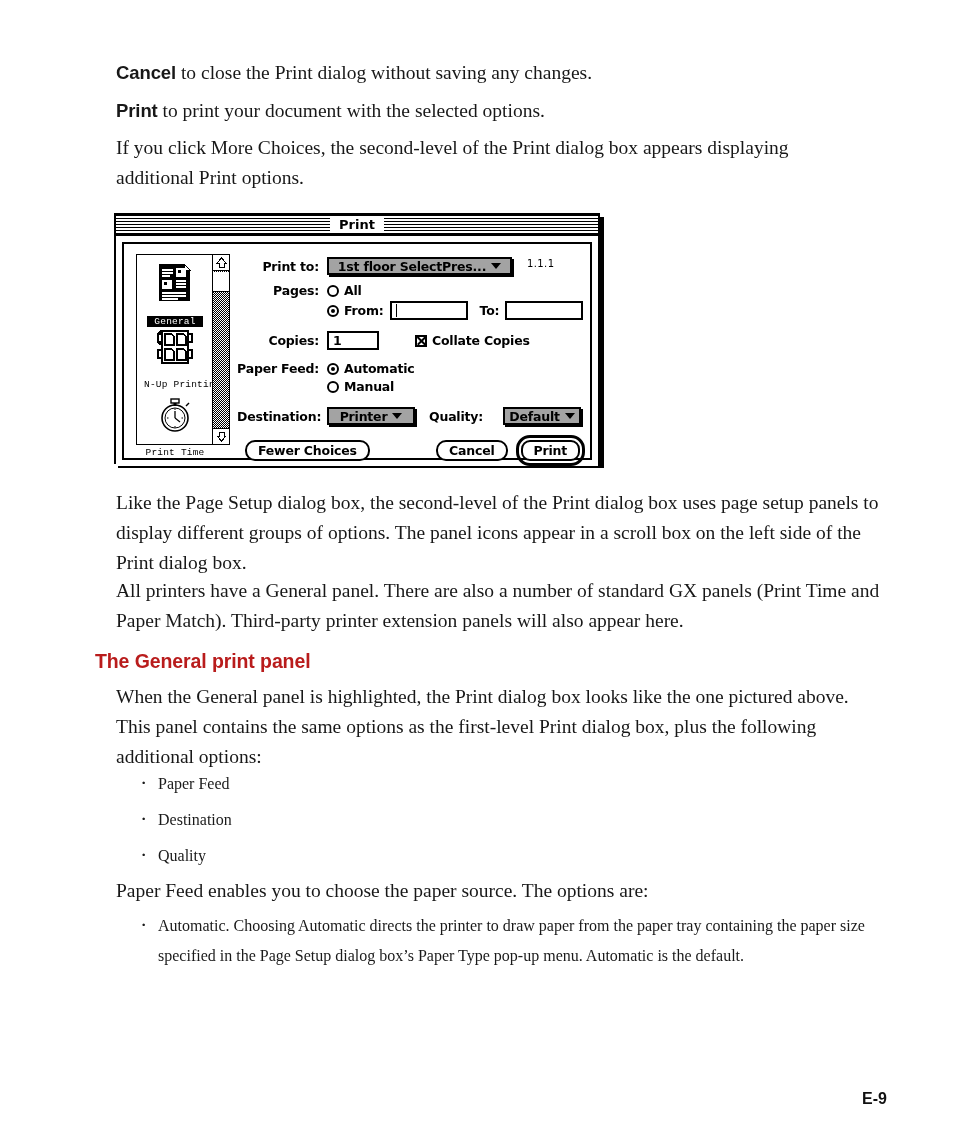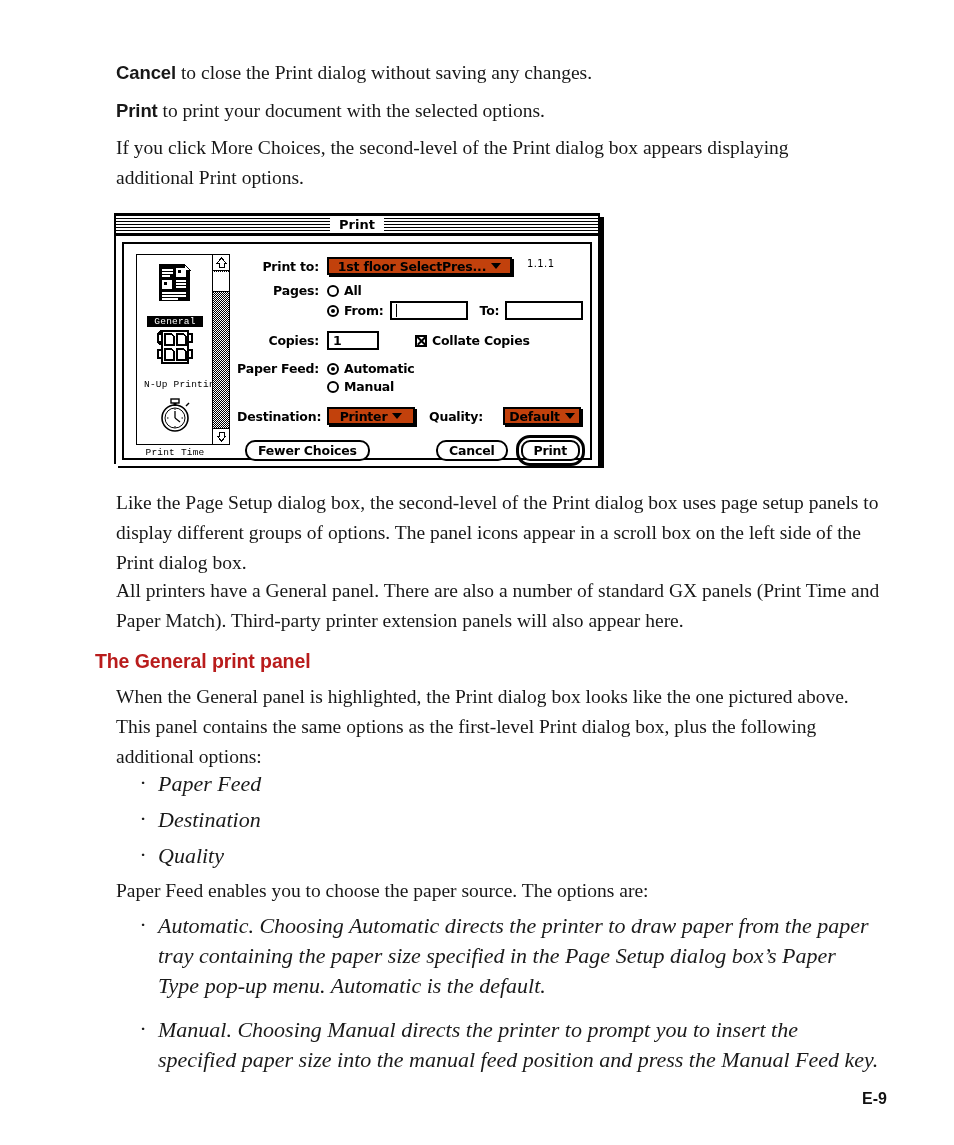--- a/index.html
+++ b/index.html
@@ -47,25 +47,24 @@
 
   .bullet-list {
     position: absolute;
     margin: 0;
     padding: 0;
     list-style: none;
   }
   .bullet-list li {
     position: relative;
     font-family: "Liberation Serif", serif;
-    font-size: 22px;
+    font-size: 16px;
     line-height: 30px;
     padding-left: 22px;
     margin-bottom: 6px;
-    font-style: italic;
   }
   .bullet-list li::before {
     content: "\00B7";
     position: absolute;
     left: 4px;
     top: -1px;
     font-size: 22px;
     line-height: 30px;
   }
 
@@ -250,21 +249,21 @@
     letter-spacing: -0.2px;
     text-align: right;
   }
 
   .popup {
     position: relative;
     display: inline-flex;
     align-items: center;
     justify-content: center;
     border: 2px solid #000;
-    background: #c2410c;
+    background: #a3a3a3;
     box-shadow: 2px 2px 0 0 #000;
     height: 18px;
     box-sizing: border-box;
     font-family: "DejaVu Sans", sans-serif;
     font-weight: bold;
     font-size: 12.5px;
     letter-spacing: -0.2px;
     padding: 0 5px;
   }
   .popup .tri {
@@ -586,18 +585,17 @@
   <ul class="bullet-list" style="left:136px; top:769px; width:600px;">
     <li>Paper Feed</li>
     <li>Destination</li>
     <li>Quality</li>
   </ul>
 
   <div class="para" style="left:116px; top:876px; width:775px;">Paper Feed enables you to choose the paper source. The options are:</div>
 
   <ul class="bullet-list" style="left:136px; top:911px; width:745px;">
     <li style="margin-bottom:14px;">Automatic.  Choosing Automatic directs the printer to draw paper from the paper tray containing the paper size specified in the Page Setup dialog box’s Paper Type pop-up menu. Automatic is the default.</li>
-    <li>Manual.  Choosing Manual directs the printer to prompt you to insert the specified paper size into the manual feed position and press the Manual Feed key.</li>
   </ul>
 
   <div class="page-number" style="left:862px; top:1090px;">E-9</div>
 
 </div>
 
 </body></html>

